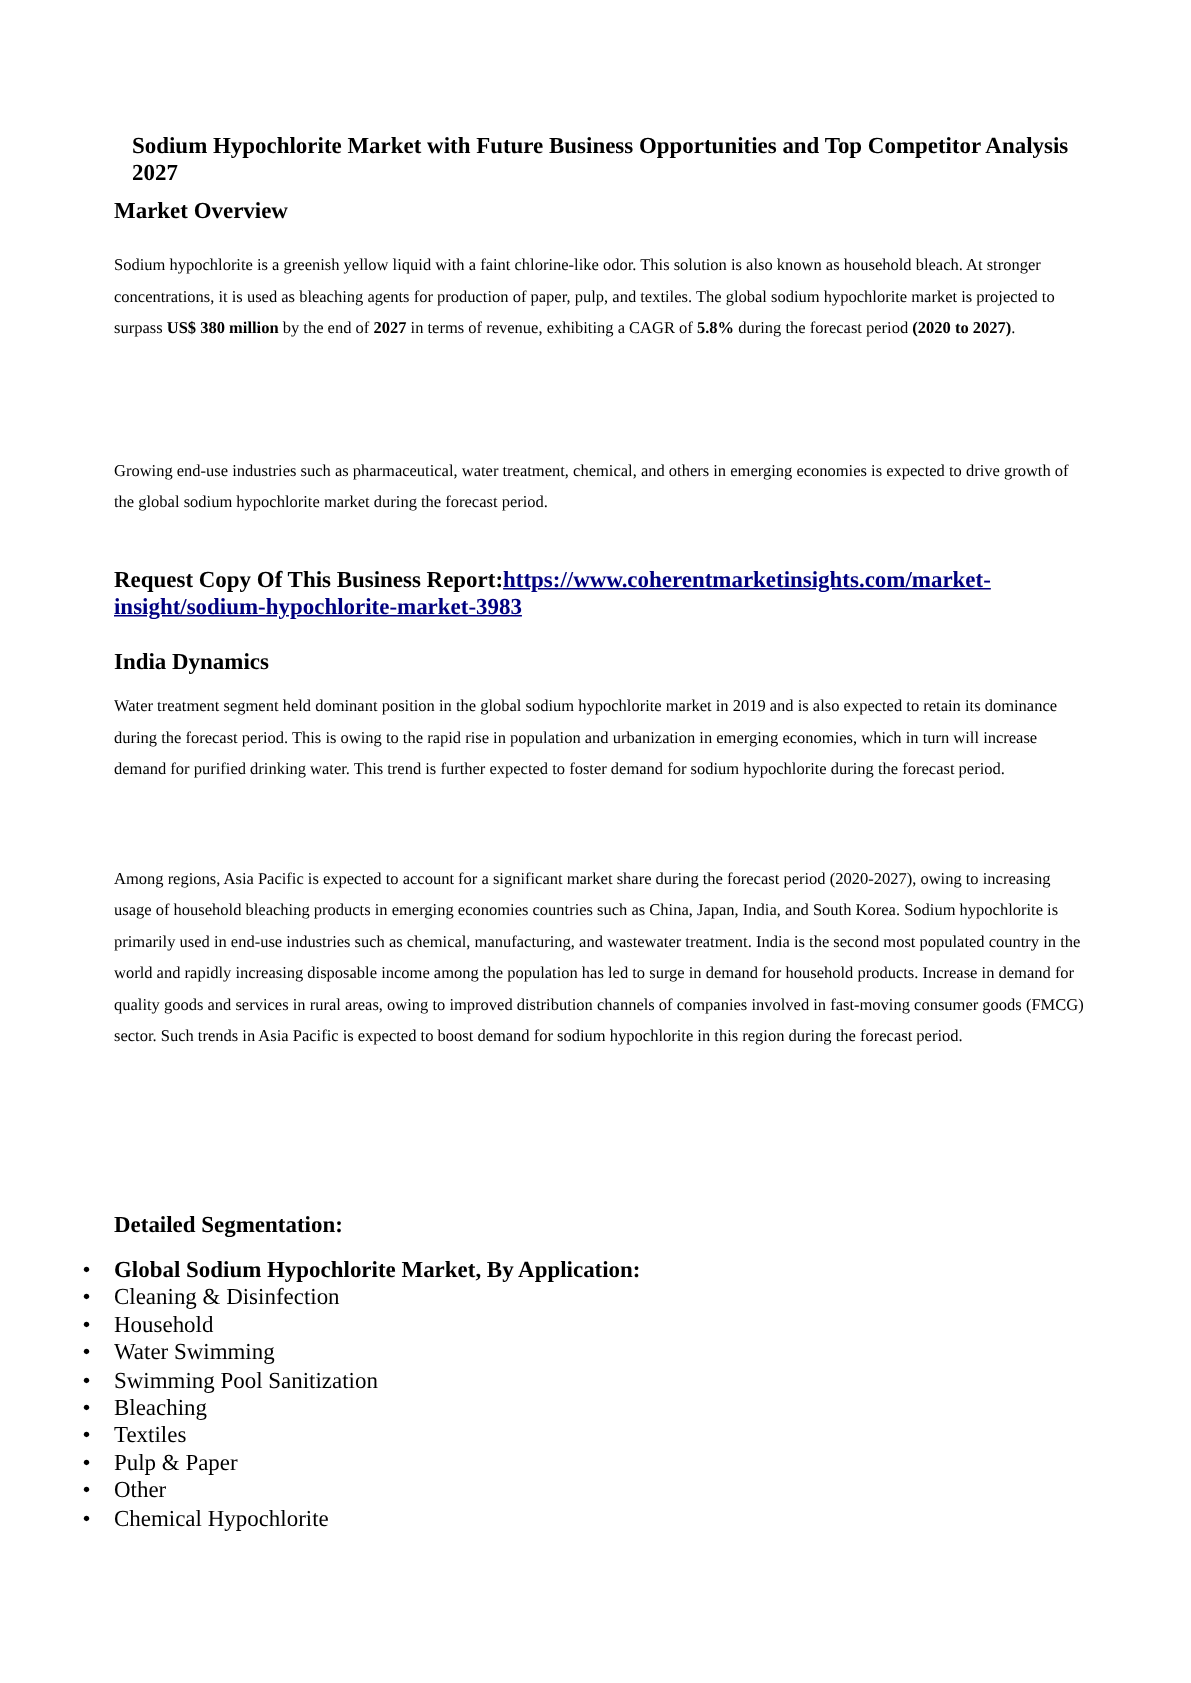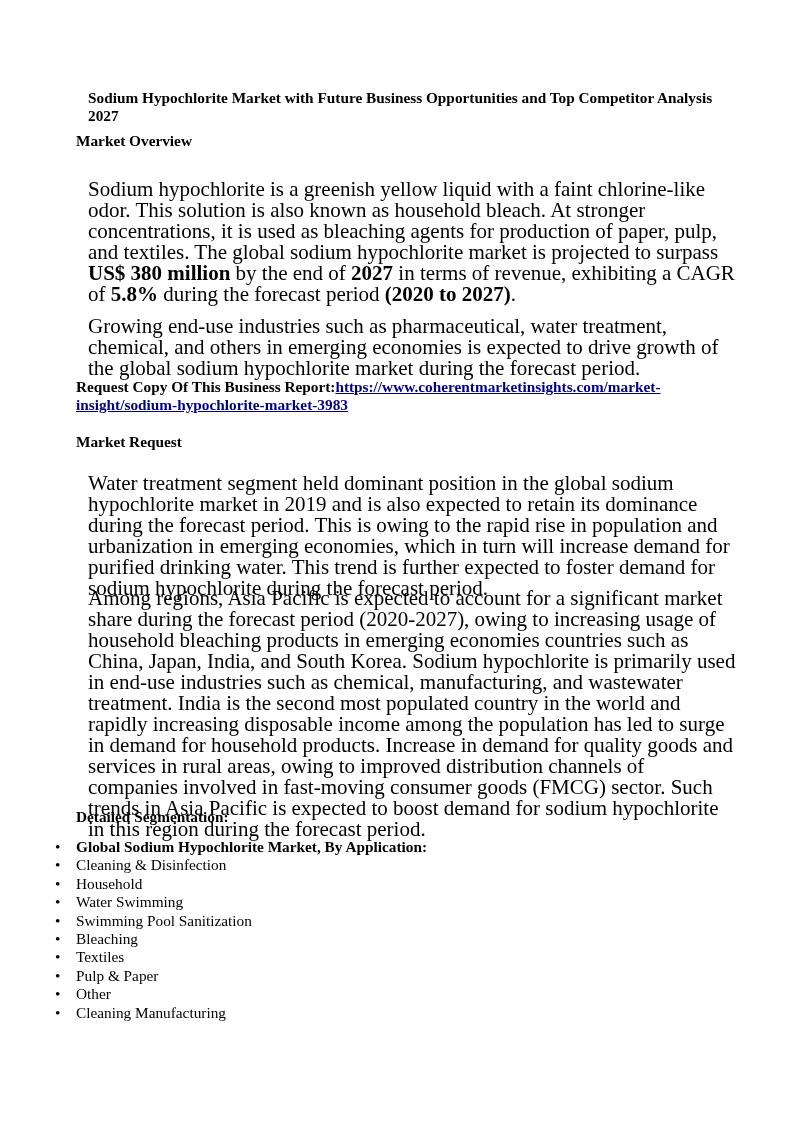--- a/index.html
+++ b/index.html
@@ -38,23 +38,23 @@
       font-weight: bold;
       margin: 0;
       font-size: 15.3px;
       line-height: 18px;
       text-align: right;
     }
     .para {
       position: absolute;
       left: 0;
       width: 650px;
-      margin: 12px;
+      margin: 0;
       line-height: 21px;
-      font-size: 21px;
+      font-size: 11px;
     }
     .request {
       position: absolute;
       left: 0;
       width: 650px;
       font-weight: bold;
       line-height: 18px;
       margin: 0;
     }
     .request a {
@@ -93,34 +93,34 @@
   <h1 class="title">Sodium Hypochlorite Market  with Future Business Opportunities and Top Competitor Analysis 2027</h1>
 
   <h2 class="h2" style="top:132px;">Market Overview</h2>
 
   <p class="para" style="top:167px;"><span>Sodium hypochlorite is a greenish yellow liquid with a faint chlorine-like odor. This solution is also known as household bleach. At stronger concentrations, it is used as bleaching agents for production of paper, pulp, and textiles. The global sodium hypochlorite market is projected to surpass </span><b>US$ 380 million</b><span> by the end of </span><b>2027</b><span> in terms of revenue, exhibiting a CAGR of </span><b>5.8%</b><span> during the forecast period </span><b>(2020 to 2027)</b><span>.</span></p>
 
   <p class="para" style="top:304px;">Growing end-use industries such as pharmaceutical, water treatment, chemical, and others in emerging economies is expected to drive growth of the global sodium hypochlorite market during the forecast period.</p>
 
   <p class="request" style="top:378px;"><span>Request Copy Of This Business Report:</span><a href="#">https://www.coherentmarketinsights.com/market-insight/sodium-hypochlorite-market-3983</a></p>
 
-  <h2 class="h2" style="top:433px;">Market Request</h2>
+  <h2 class="h2" style="top:433px;">India Dynamics</h2>
 
   <p class="para" style="top:461px;">Water treatment segment held dominant position in the global sodium hypochlorite market in 2019 and is also expected to retain its dominance during the forecast period. This is owing to the rapid rise in population and urbanization in emerging economies, which in turn will increase demand for purified drinking water. This trend is further expected to foster demand for sodium hypochlorite during the forecast period.</p>
 
   <p class="para" style="top:576px;">Among regions, Asia Pacific is expected to account for a significant market share during the forecast period (2020-2027), owing to increasing usage of household bleaching products in emerging economies countries such as China, Japan, India, and South Korea. Sodium hypochlorite is primarily used in end-use industries such as chemical, manufacturing, and wastewater treatment. India is the second most populated country in the world and rapidly increasing disposable income among the population has led to surge in demand for household products. Increase in demand for quality goods and services in rural areas, owing to improved distribution channels of companies involved in fast-moving consumer goods (FMCG) sector. Such trends in Asia Pacific is expected to boost demand for sodium hypochlorite in this region during the forecast period.</p>
 
   <h2 class="h2" style="top:808px;">Detailed Segmentation:</h2>
 
   <ul class="seg-list">
     <li class="bold"><span class="bullet">•</span><span class="txt">Global Sodium Hypochlorite Market, By Application:</span></li>
     <li><span class="bullet">•</span><span class="txt">Cleaning &amp; Disinfection</span></li>
     <li><span class="bullet">•</span><span class="txt">Household</span></li>
     <li><span class="bullet">•</span><span class="txt">Water Swimming</span></li>
     <li><span class="bullet">•</span><span class="txt">Swimming Pool Sanitization</span></li>
     <li><span class="bullet">•</span><span class="txt">Bleaching</span></li>
     <li><span class="bullet">•</span><span class="txt">Textiles</span></li>
     <li><span class="bullet">•</span><span class="txt">Pulp &amp; Paper</span></li>
     <li><span class="bullet">•</span><span class="txt">Other</span></li>
-    <li><span class="bullet">•</span><span class="txt">Cleaning Manufacturing</span></li>
+    <li><span class="bullet">•</span><span class="txt">Chemical Hypochlorite</span></li>
   </ul>
 
 </div>
 
 </body></html>

